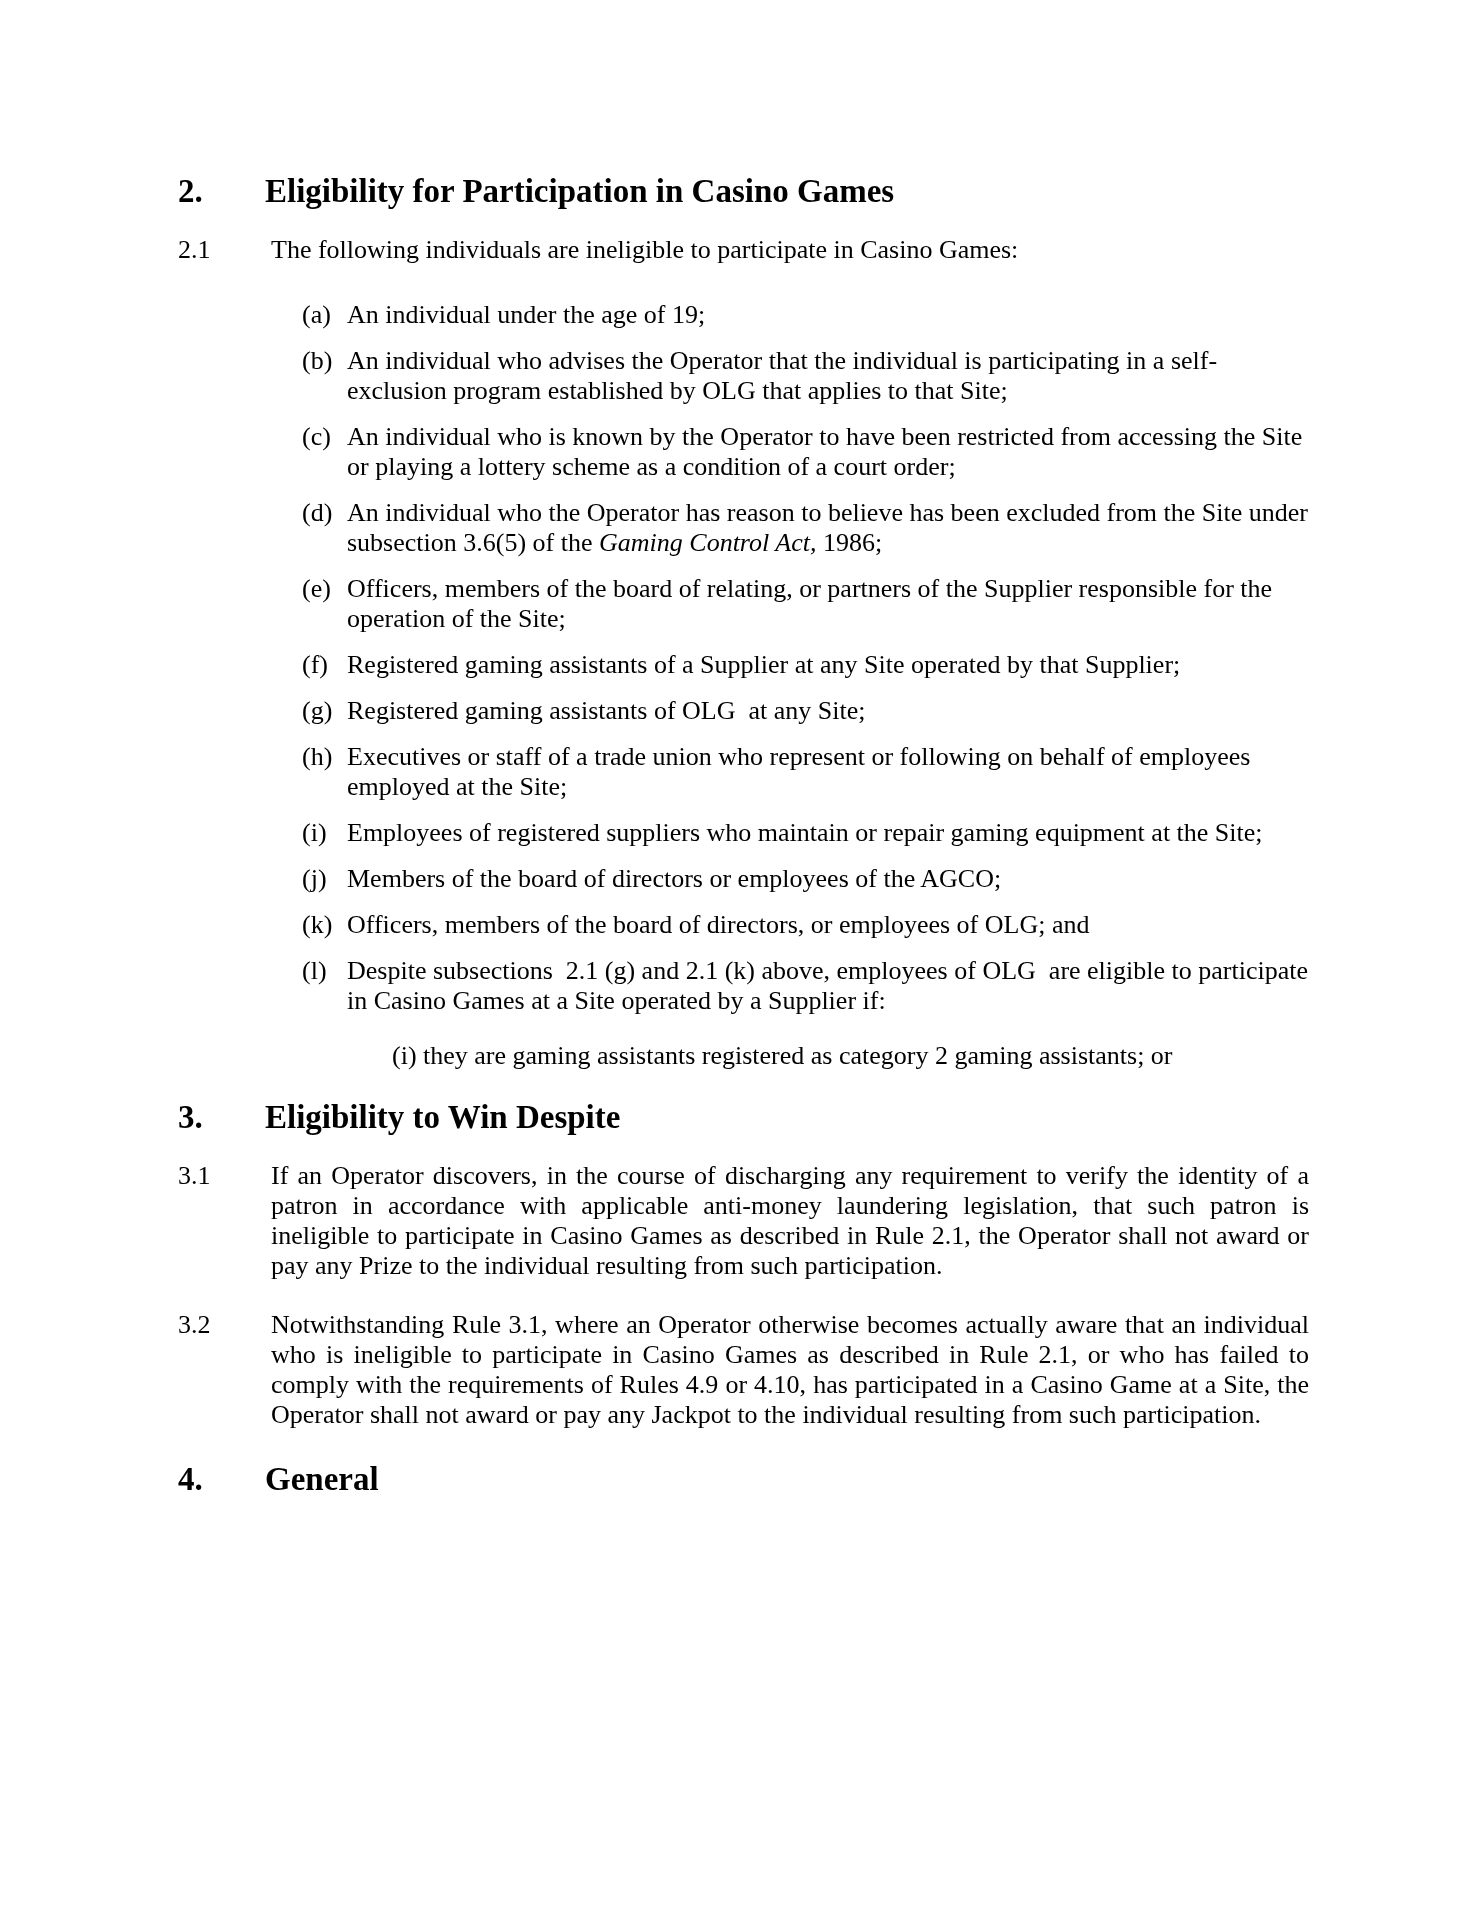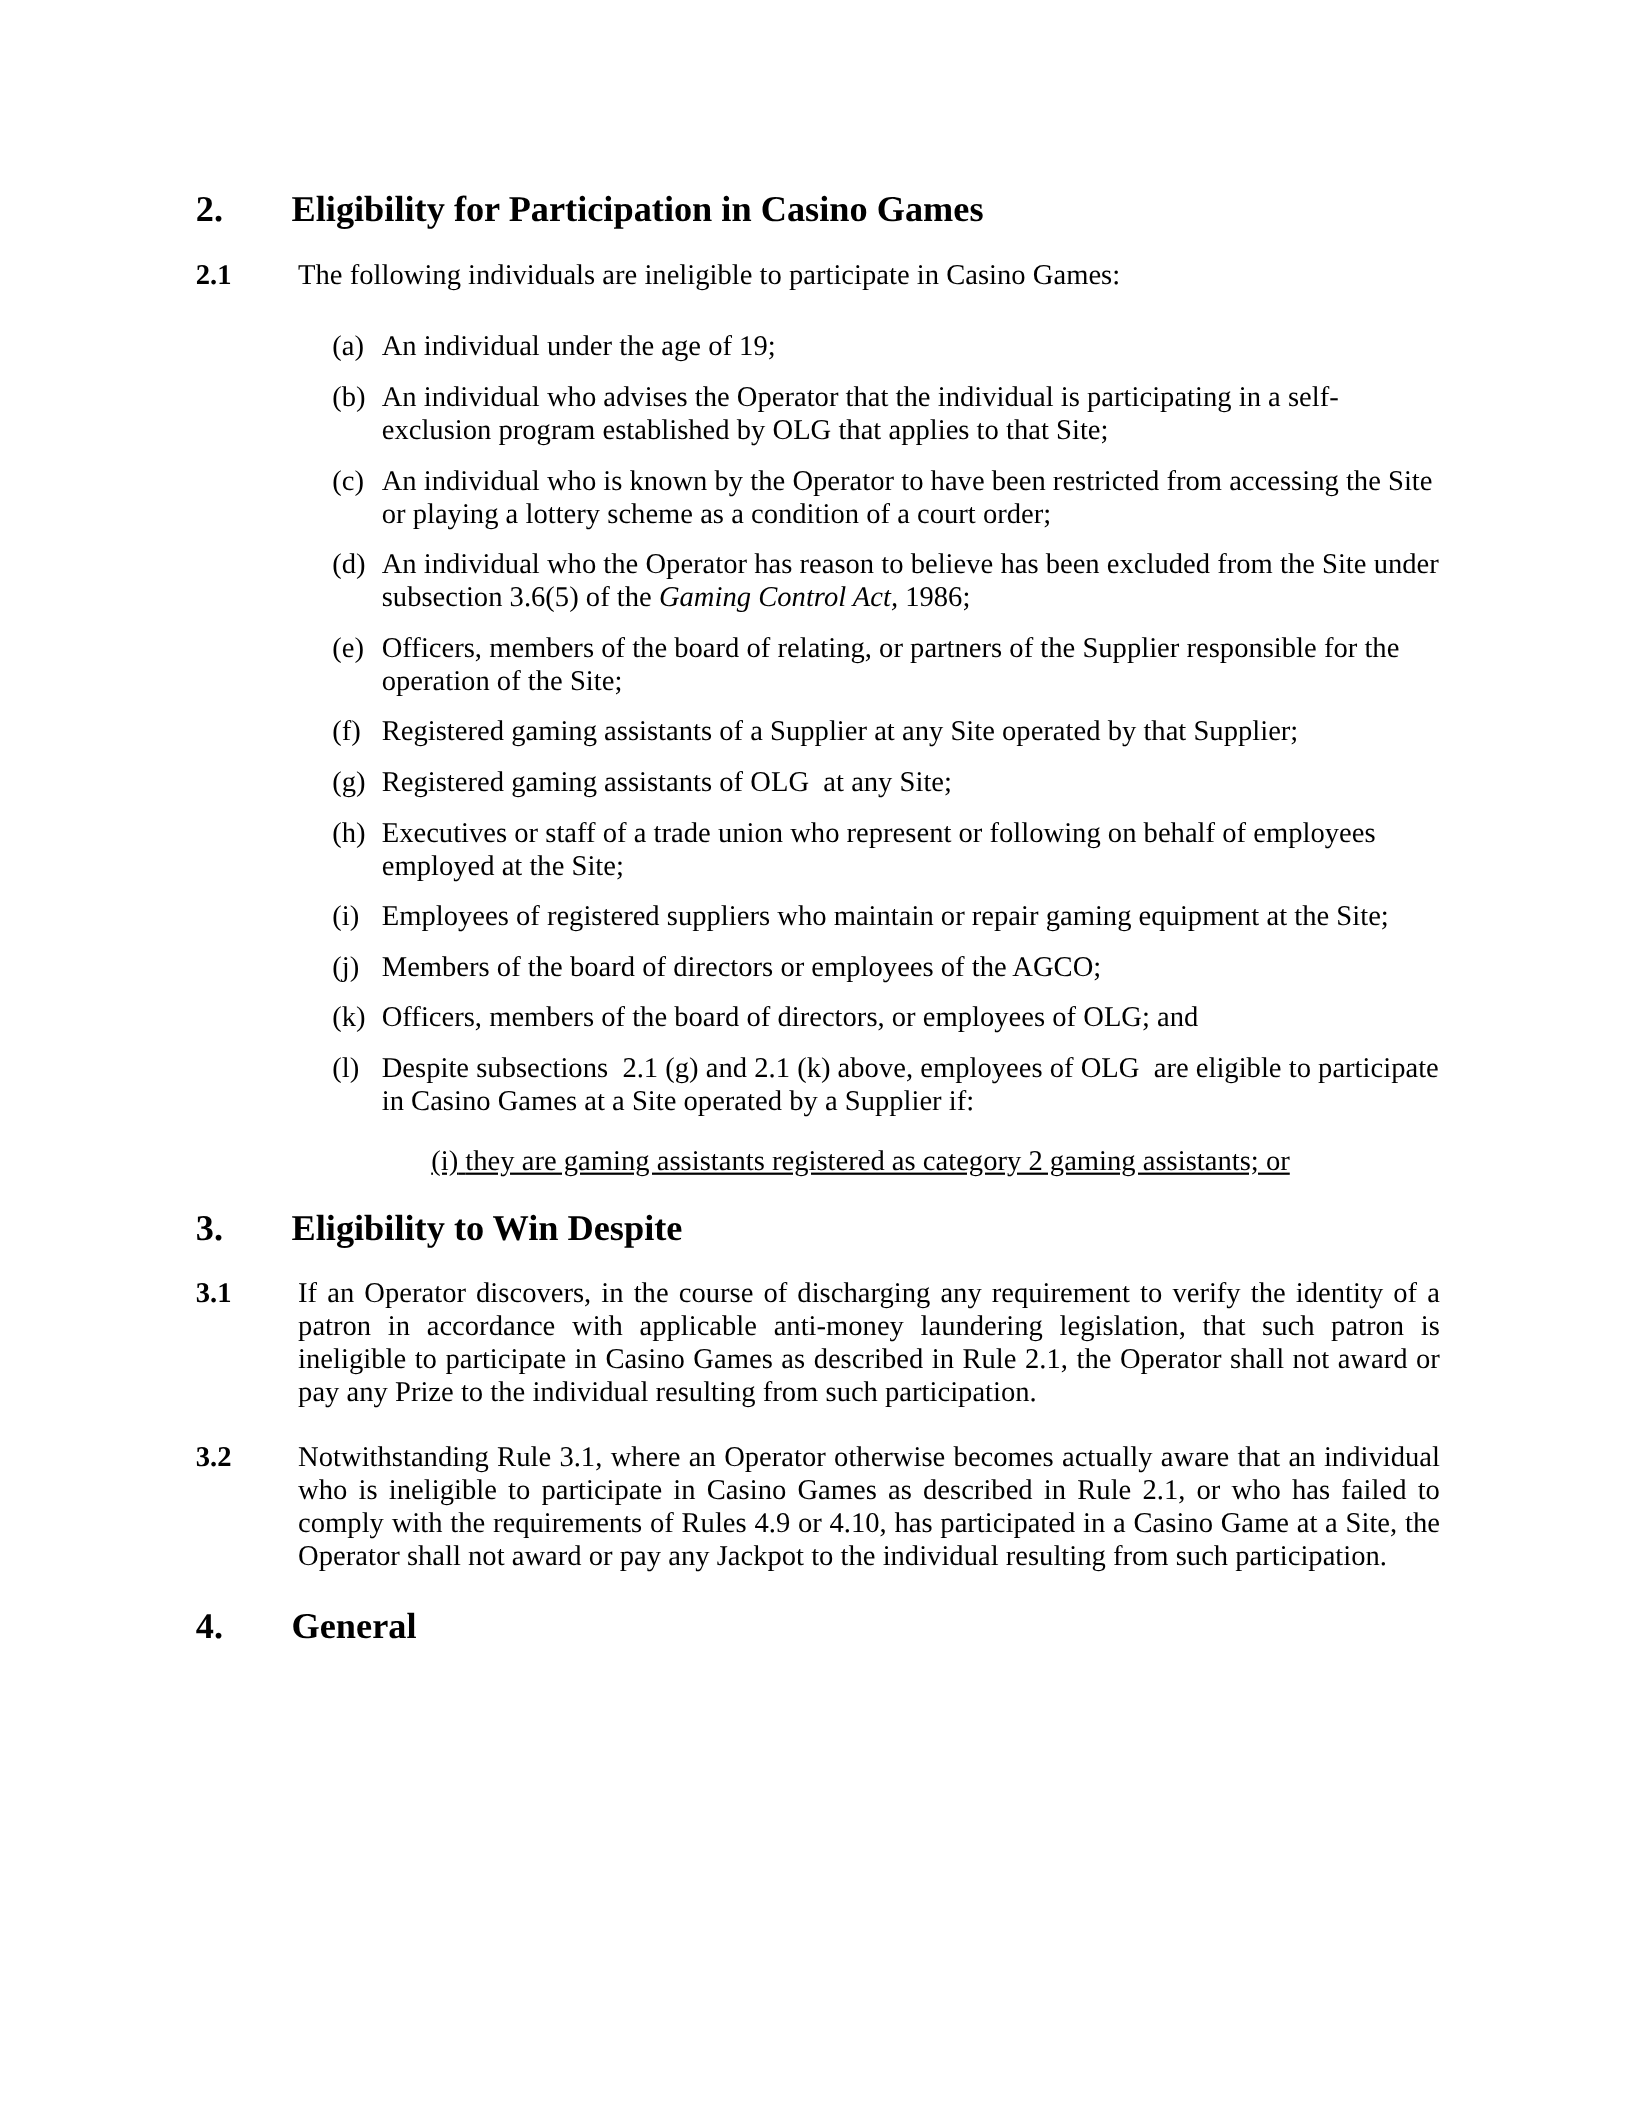--- a/index.html
+++ b/index.html
@@ -25,33 +25,32 @@
     font-size: 33px;
     line-height: 40px;
     margin: 26px 0 24px 0;
   }
   .sec-head.first { margin-top: 0; }
   .para {
     display: grid;
     grid-template-columns: 93px 1fr;
     margin-bottom: 29px;
   }
-  .para .num { font-weight: 700; }
+  .para .num { font-weight: 400; }
   .para .ptxt.justify { text-align: justify; }
   .list { margin: 35px 0 0 124px; }
   .item {
     display: grid;
     grid-template-columns: 45px 1fr;
     margin-bottom: 16px;
   }
   .item .marker, .item .txt { white-space: pre-wrap; }
   .roman {
     margin: 25px 0 25px 250px;
     text-indent: -36px;
-    text-decoration: underline;
   }
   .roman .txt, .roman .marker { white-space: pre-wrap; }
   i { font-style: italic; }
 </style>
 </head>
 <body>
 
 <div class="page">
   <div class="content">
 

